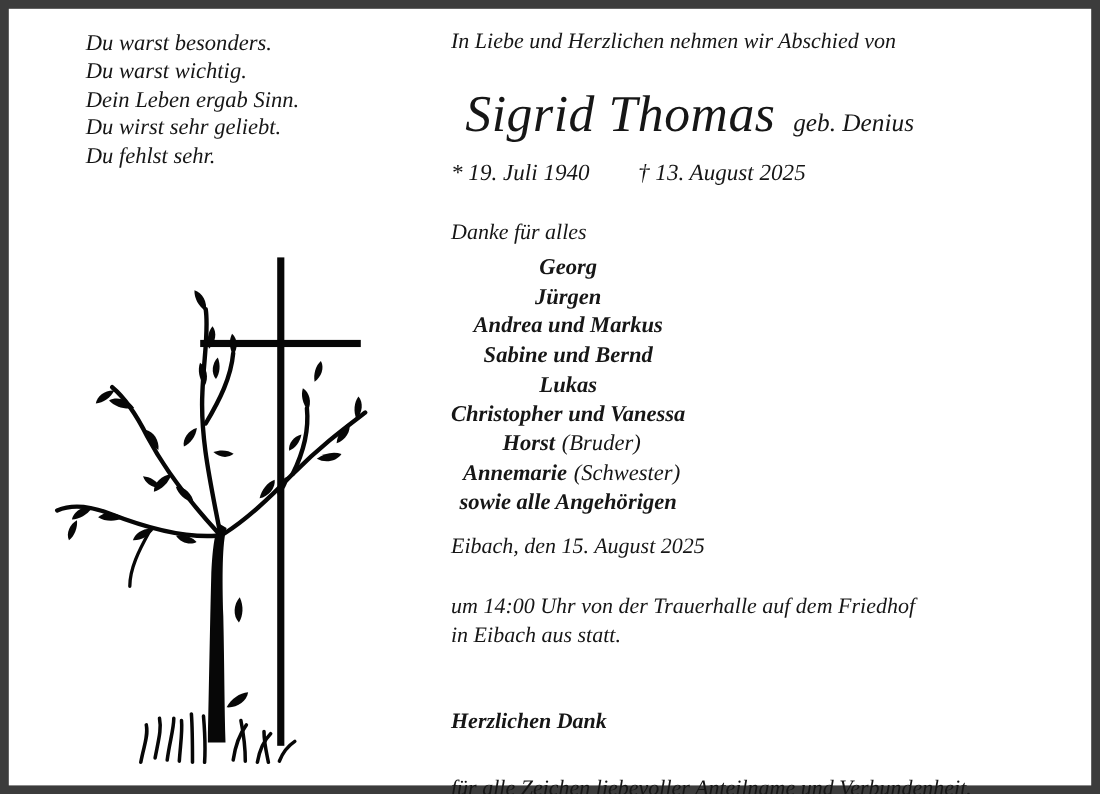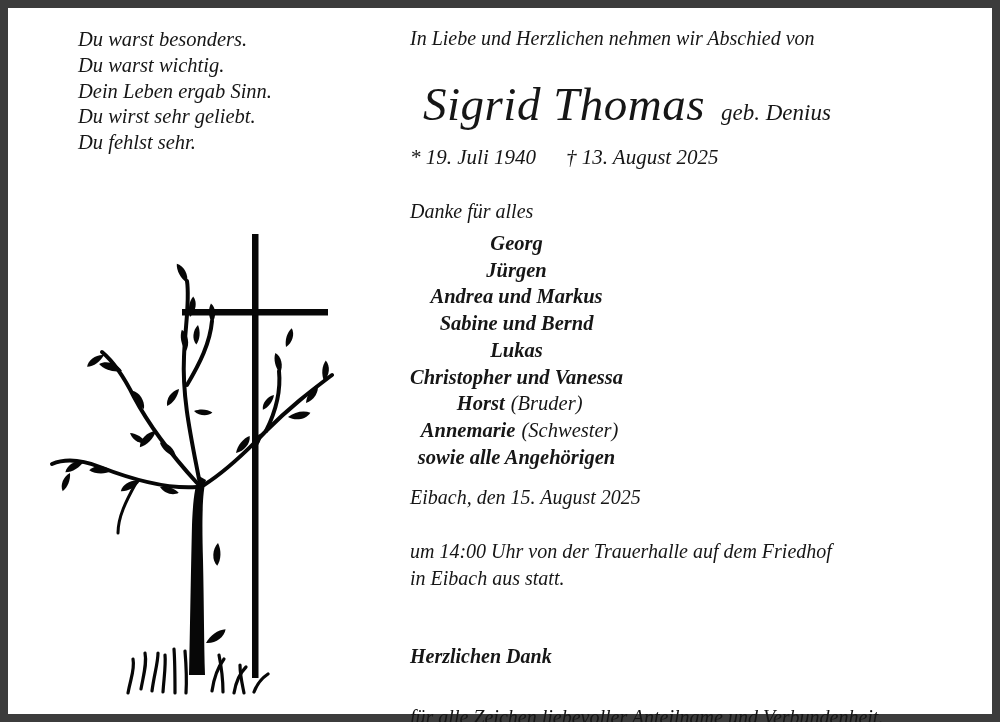--- a/index.html
+++ b/index.html
@@ -21,21 +21,21 @@
   .txt { position: absolute; color: #161616; font-style: italic; }
 
   .poem { left: 78px; top: 27px; font-size: 20.5px; line-height: 25.8px; }
 
   .intro { left: 410px; top: 27px; font-size: 20px; }
 
   .name-row { left: 409px; top: 80px; line-height: 48px; white-space: nowrap; margin-left: 14px; }
   .deceased-name { font-size: 47px; letter-spacing: 0.5px; }
   .maiden-name { font-size: 23px; margin-left: 16px; }
 
-  .dates { left: 410px; top: 145px; font-size: 21px; display: flex; gap: 30px; }
+  .dates { left: 410px; top: 145px; font-size: 21px; display: flex; gap: 44px; }
 
   .thanks-line { left: 410px; top: 200px; font-size: 20px; }
 
   .mourners { left: 410px; top: 230px; font-size: 20.5px; line-height: 26.7px;
               font-weight: bold; list-style: none; margin: 0; padding: 0; text-align: center; }
   .mourners .relation { font-weight: normal; margin-left: 0.3em; }
 
   .place-date { left: 410px; top: 486px; font-size: 20px; }
 
   .funeral { left: 410px; top: 538px; font-size: 20px; line-height: 26.6px; }

